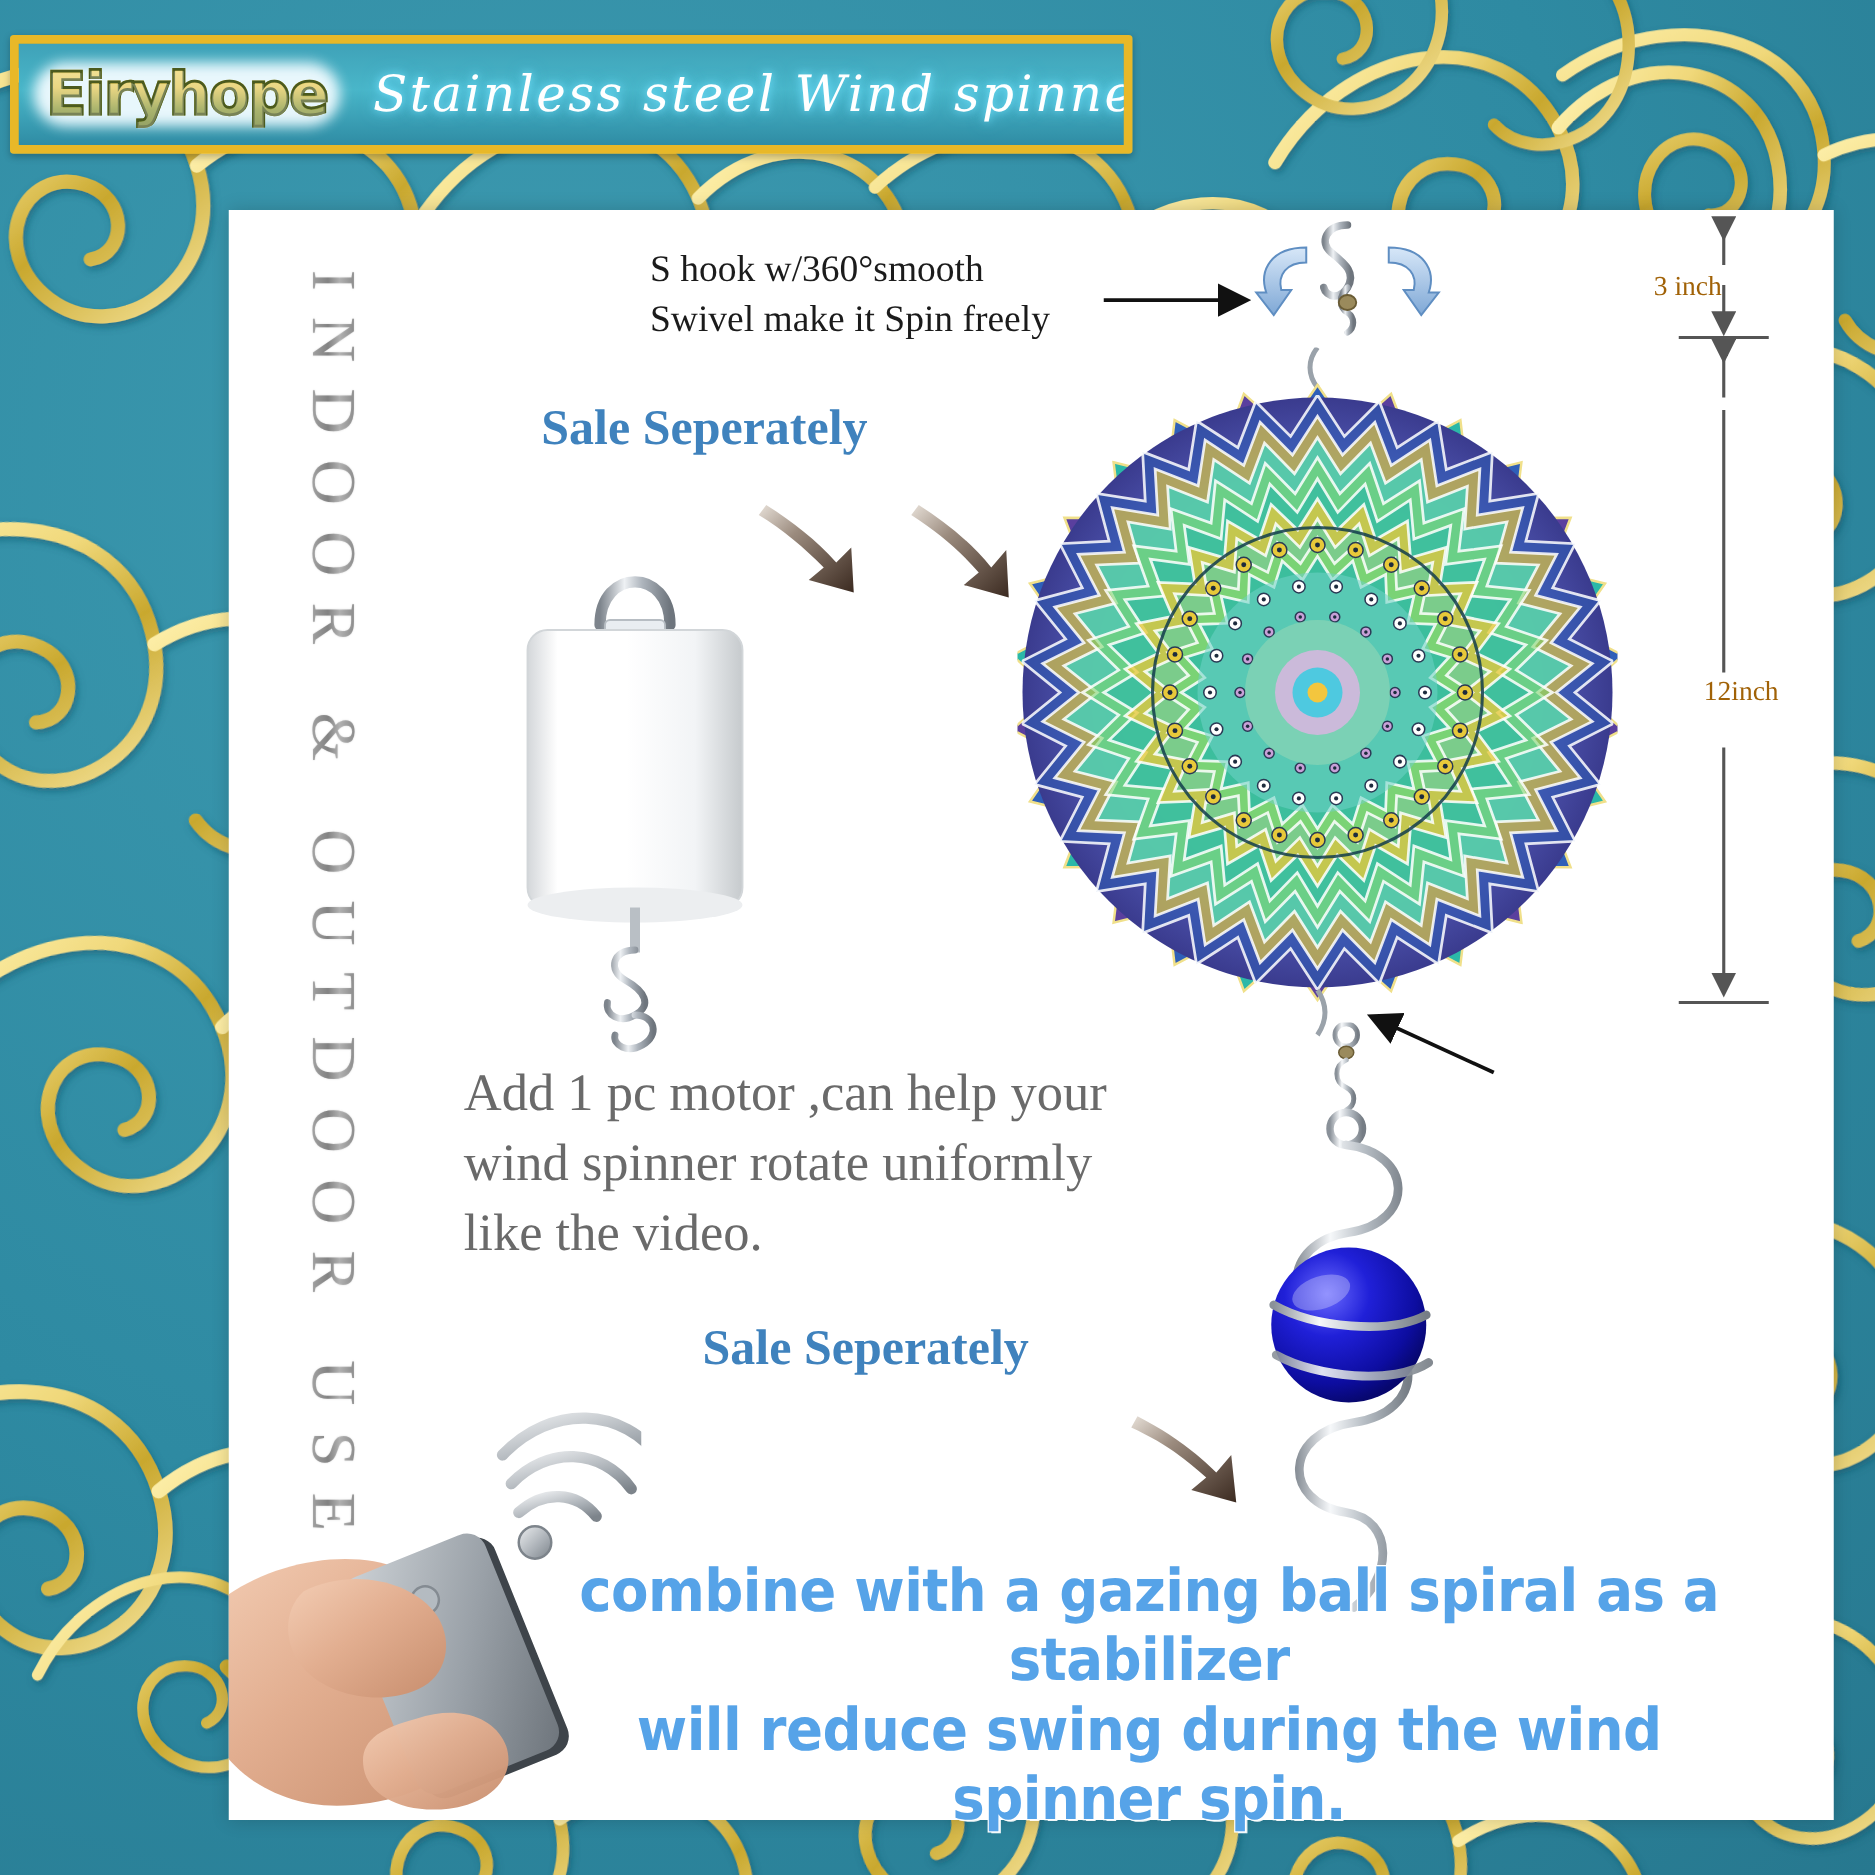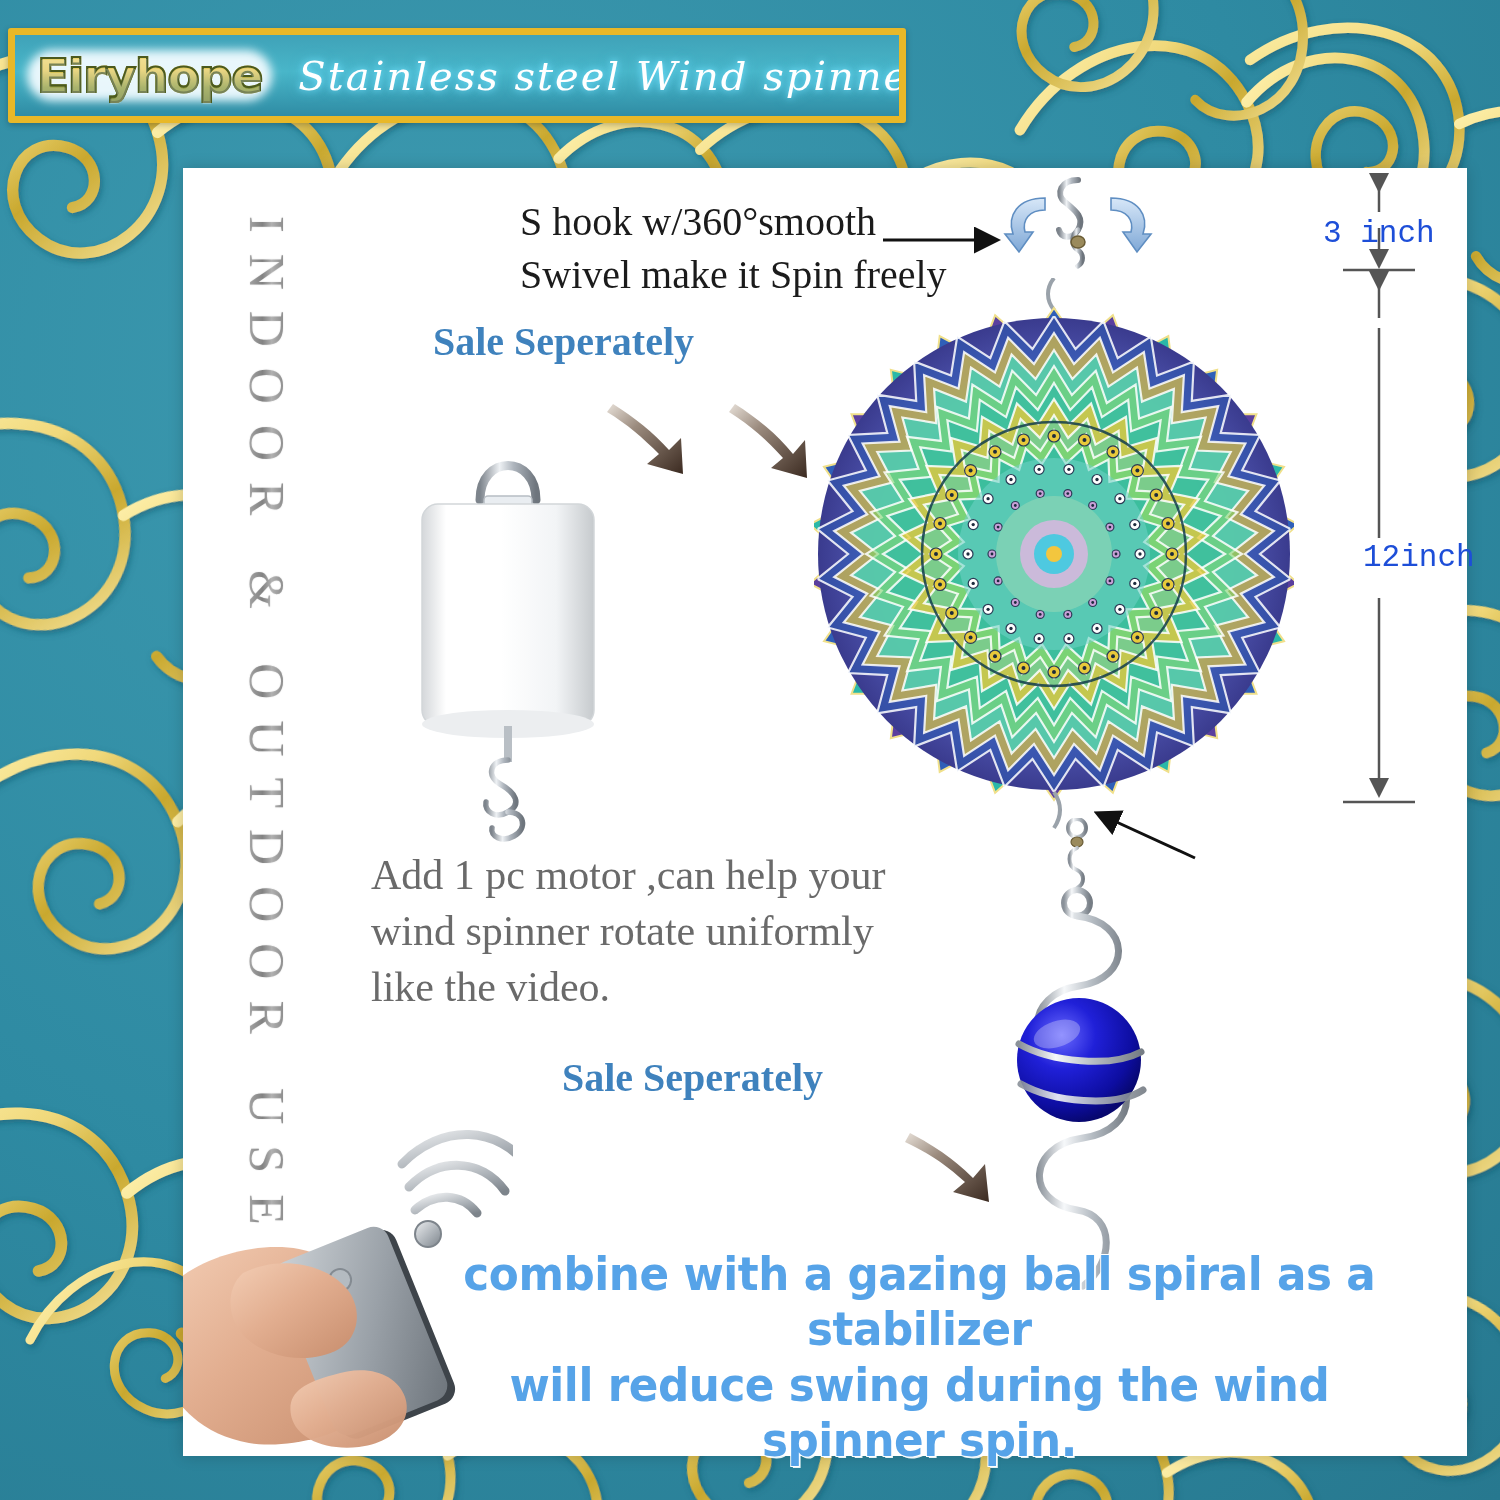--- a/index.html
+++ b/index.html
@@ -91,21 +91,21 @@
     -webkit-background-clip: text; background-clip: text;
     color: transparent;
     text-shadow: 0 0 1px rgba(120,120,120,.5);
     white-space: nowrap;
   }
 
   
   .serif-note {
     position: absolute;
     font-family: "Liberation Serif", serif;
-    font-size: 40px;
+    font-size: 30px;
     color: #1b1b1b;
     line-height: 1.32;
     white-space: pre-line;
   }
   .sale-tag {
     position: absolute;
     font-family: "Liberation Serif", serif;
     font-weight: bold;
     font-size: 40px;
     color: #3f82bd;
@@ -116,23 +116,23 @@
     left: 188px; top: 680px;
     width: 560px;
     font-family: Liberation Serif, serif;
     font-size: 42px;
     color: #6a6a6a;
     line-height: 1.33;
     white-space: pre-line;
   }
   #dim-top-label, #dim-body-label {
     position: absolute;
-    font-family: Liberation Mono, monospace;
-    font-size: 31px;
-    color: #1d4ed8;
+    font-family: Liberation Serif, serif;
+    font-size: 22px;
+    color: #a16207;
     white-space: nowrap;
   }
 
   
   #headline {
     position: absolute;
     left: 276px; top: 1078px;
     width: 990px;
     text-align: center;
     font-family: "DejaVu Sans", sans-serif;

